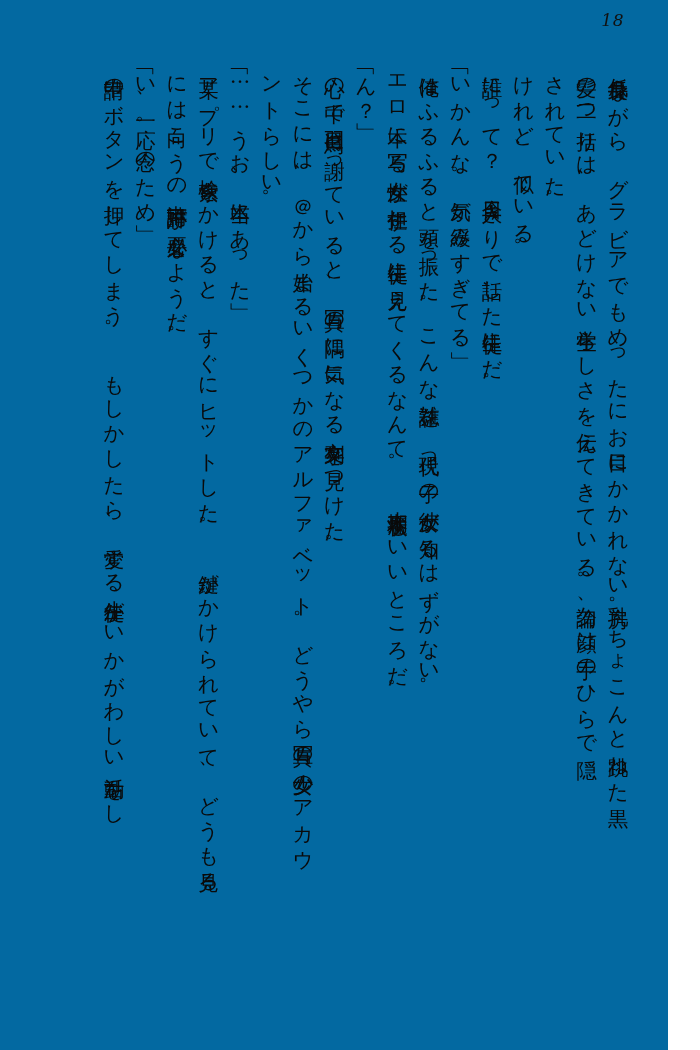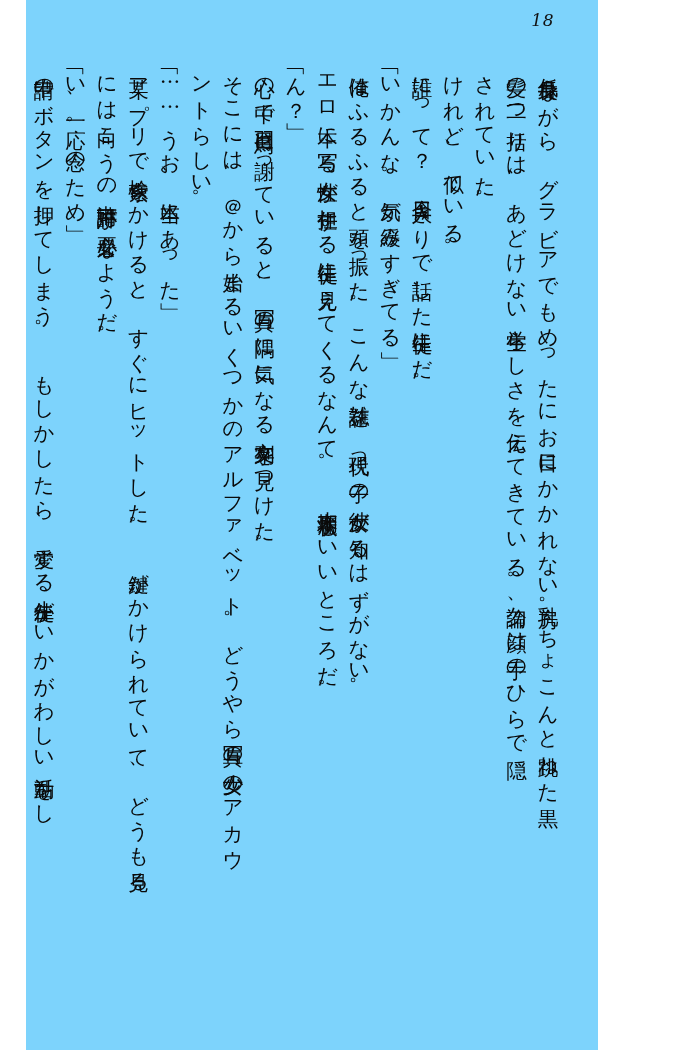--- a/index.html
+++ b/index.html
@@ -10,25 +10,24 @@
   body {
     width: 700px;
     height: 1050px;
     overflow: hidden;
     font-family: "DejaVu Serif", "Liberation Serif", serif;
     color: #000000;
   }
 
   #page {
     position: relative;
-    width: 572px;
+    width: 668px;
     height: 1050px;
-    background: #7dd3fc;
+    background: #0369a1;
     box-sizing: border-box;
-    margin-left: 26px;
   }
 
   
   #page-number {
     position: absolute;
     top: 10px;
     right: 44px;
     font-family: "DejaVu Serif", "Liberation Serif", serif;
     font-style: italic;
     font-size: 17px;

